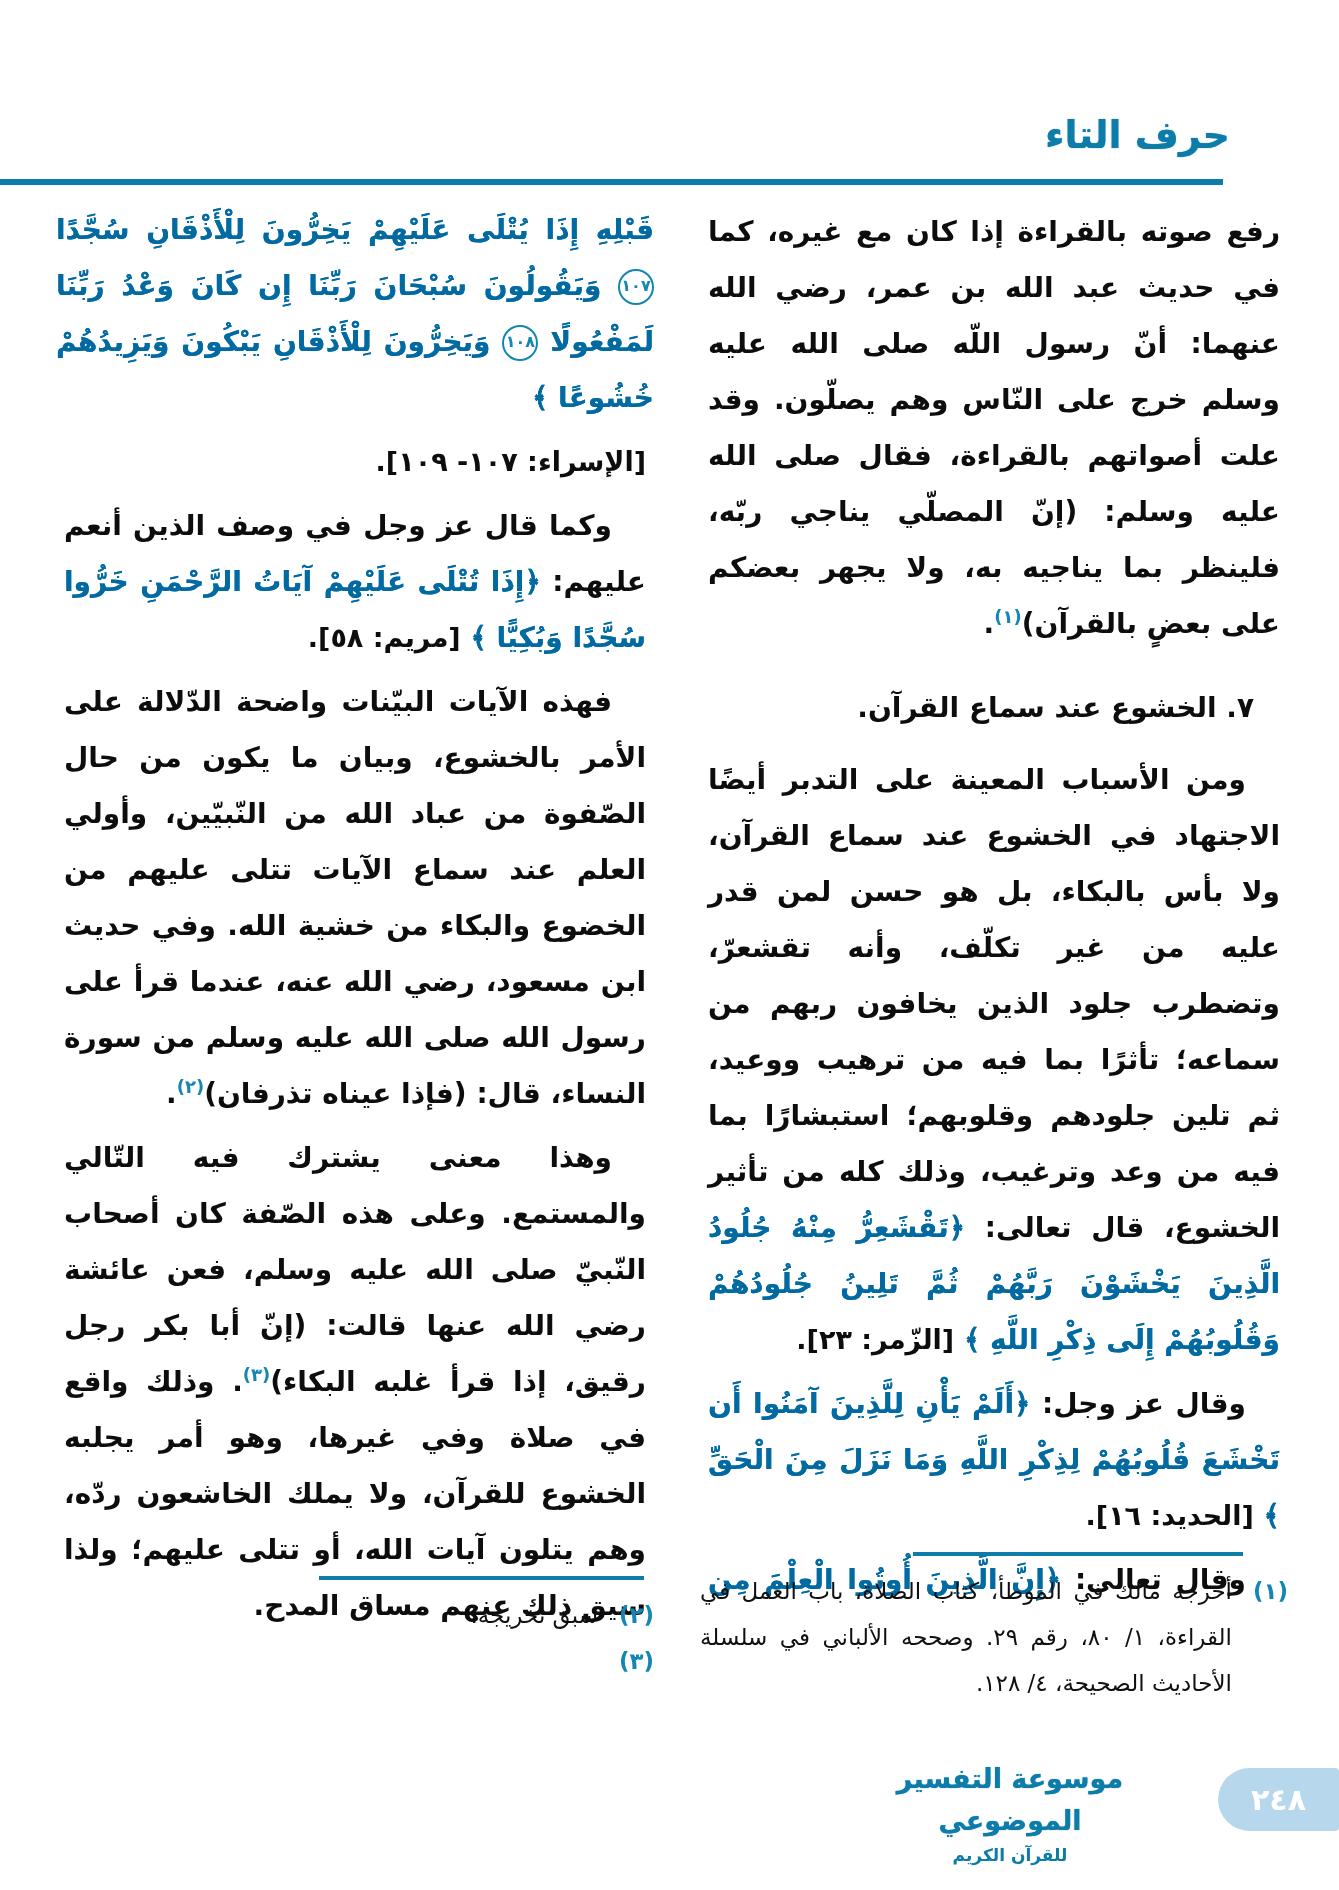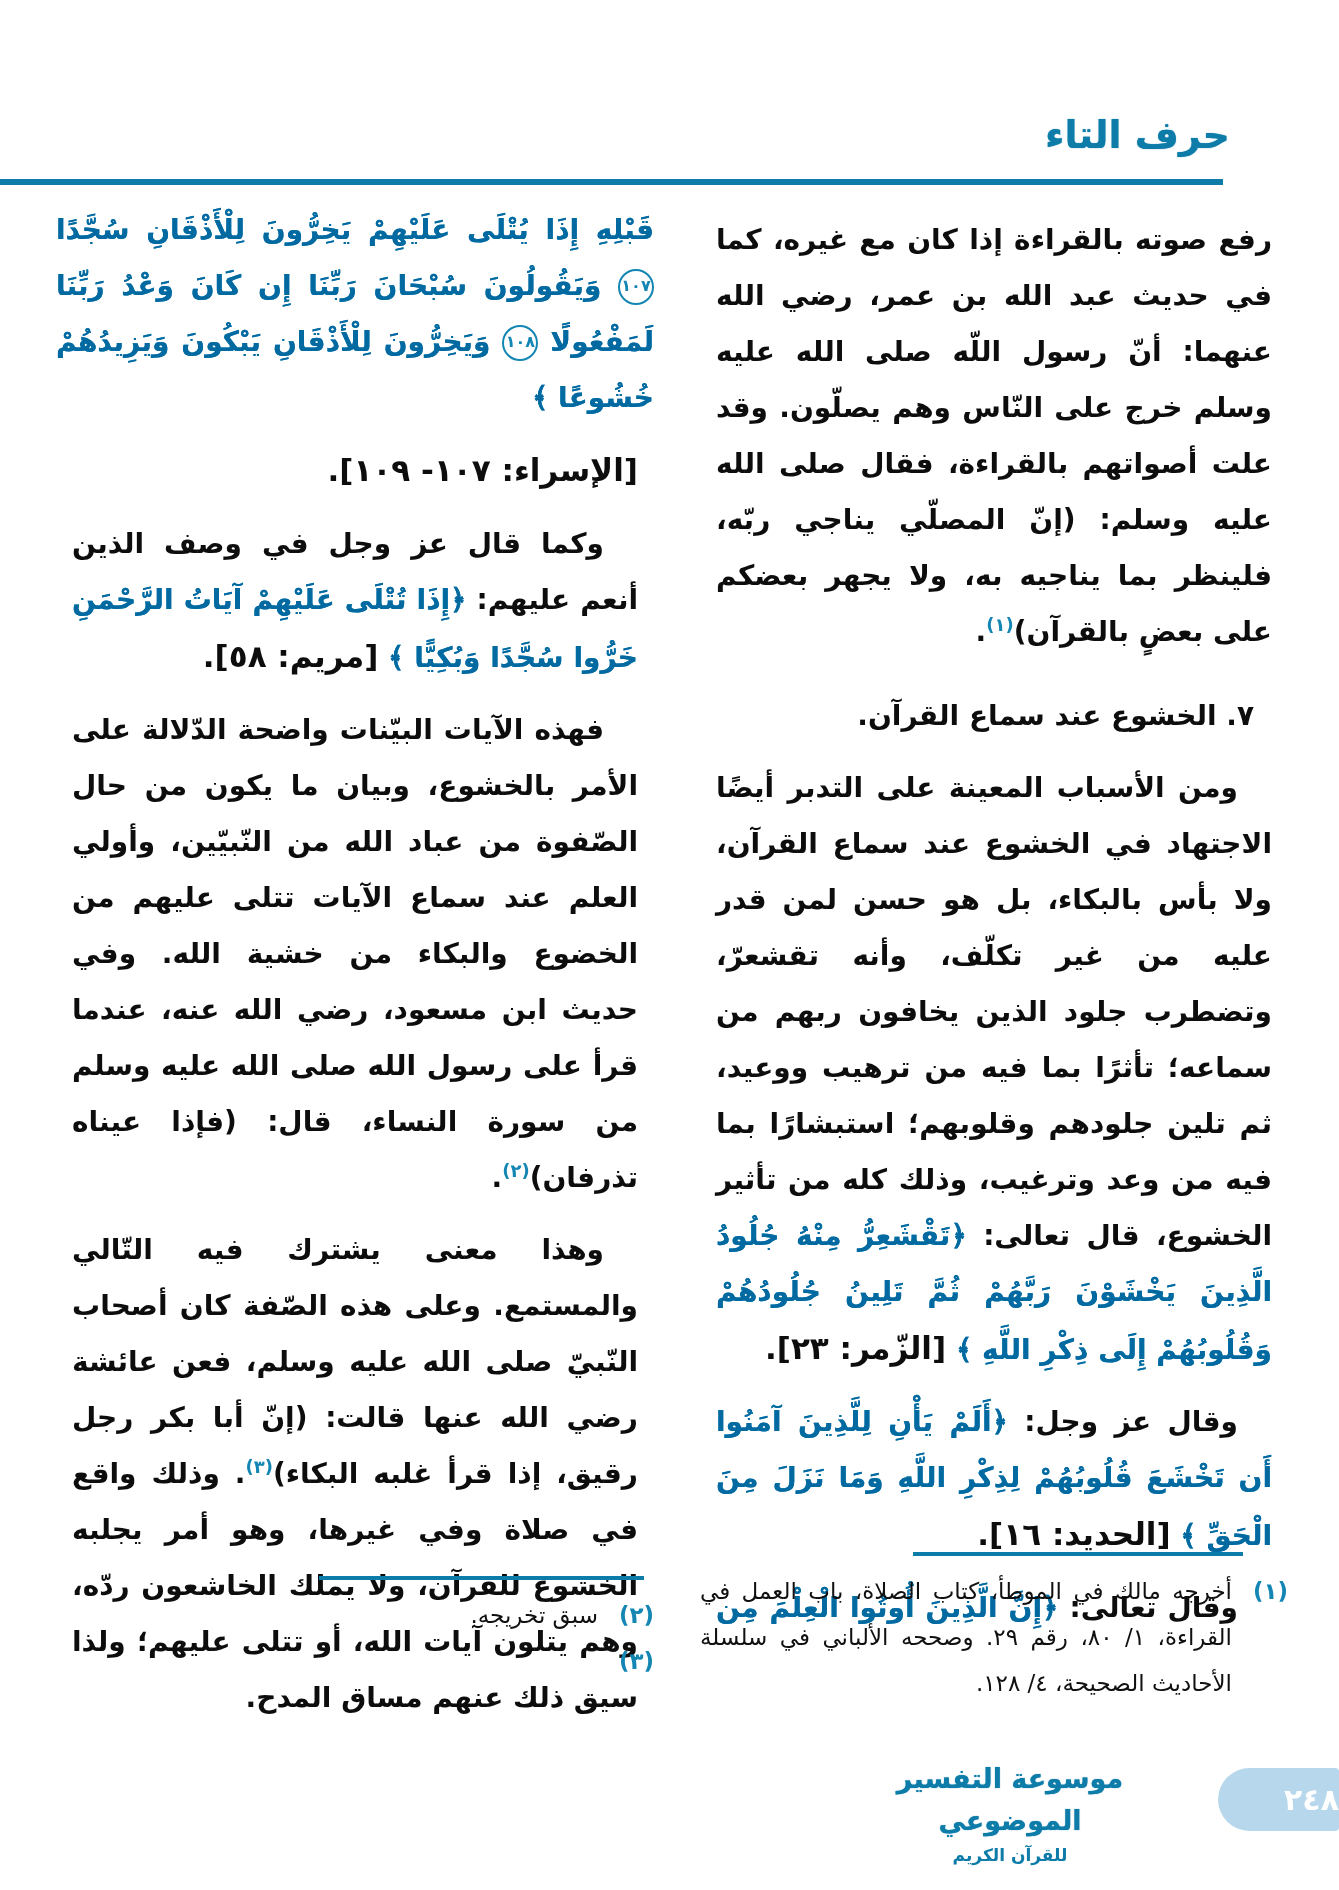--- a/index.html
+++ b/index.html
@@ -25,26 +25,26 @@
   }
   
   .col{
     position:absolute;top:196px;
     direction:rtl;text-align:justify;
     font-size:28px;line-height:56px;font-weight:bold;
     color:#0d0d0d;
   }
   .col-right{left:700px;width:588px;height:1352px;}
   .col-left{left:56px;width:598px;height:1352px;}
-  .body-par{margin:16px;text-indent:34px;}
+  .body-par{margin:8px;text-indent:34px;}
   .body-par.no-indent{text-indent:0;}
   .section-heading{margin:28px 0 16px 0;text-indent:34px;font-weight:bold;}
   .verse{color:#0369a1;text-shadow:0 0 0.5px #1486b4;}
   .verse-block{margin:6px 0 0 0;text-indent:0;}
-  .ref{font-size:31px;font-weight:bold;}
+  .ref{font-size:27px;font-weight:bold;}
   .fn-mark{
     color:#1486b4;font-size:18px;font-weight:bold;
     vertical-align:super;line-height:0;
   }
   .medallion{
     display:inline-block;box-sizing:border-box;
     width:36px;height:36px;line-height:30px;
     border:2px solid #1486b4;border-radius:50%;
     color:#1486b4;font-size:16px;font-weight:bold;
     text-align:center;vertical-align:middle;
@@ -66,21 +66,21 @@
   
   .footer-logo{
     position:absolute;top:1758px;left:860px;width:300px;
     text-align:center;direction:rtl;color:#0e7ca9;
   }
   .logo-line1{font-size:27px;font-weight:bold;line-height:42px;text-shadow:0 0 1px #0e7ca9;}
   .logo-line2{font-size:17px;font-weight:bold;line-height:26px;}
   .page-number-box{
     position:absolute;top:1768px;left:1218px;width:121px;height:63px;
     background:#b7d8ec;border-radius:32px 4px 4px 32px;
-    display:flex;align-items:center;justify-content:flex-start;
+    display:flex;align-items:center;justify-content:center;
     color:#ffffff;font-size:30px;font-weight:bold;direction:rtl;
   }
 </style>
 </head>
 <body>
 
 <div class="page">
 
   <div class="header-title">حرف التاء</div>
   <div class="header-rule"></div>

